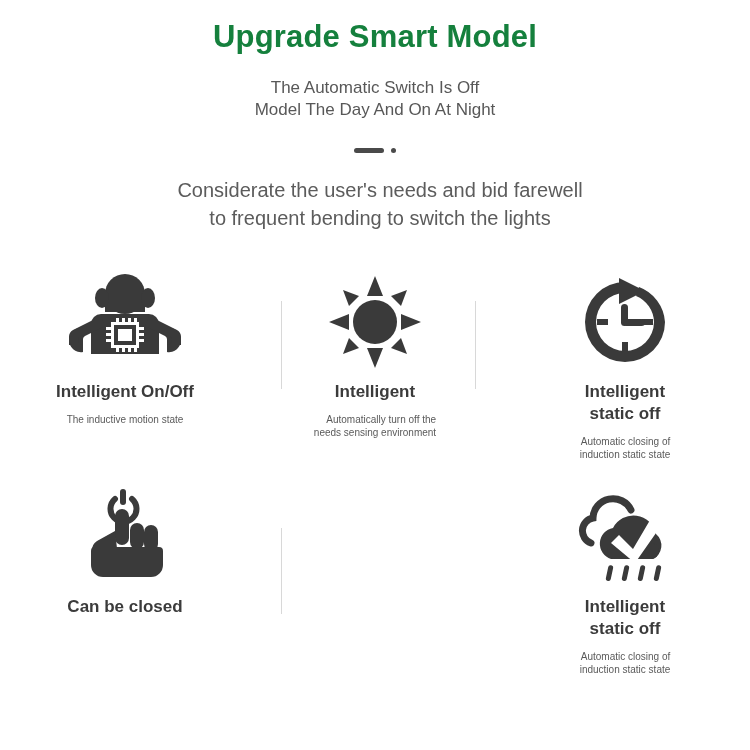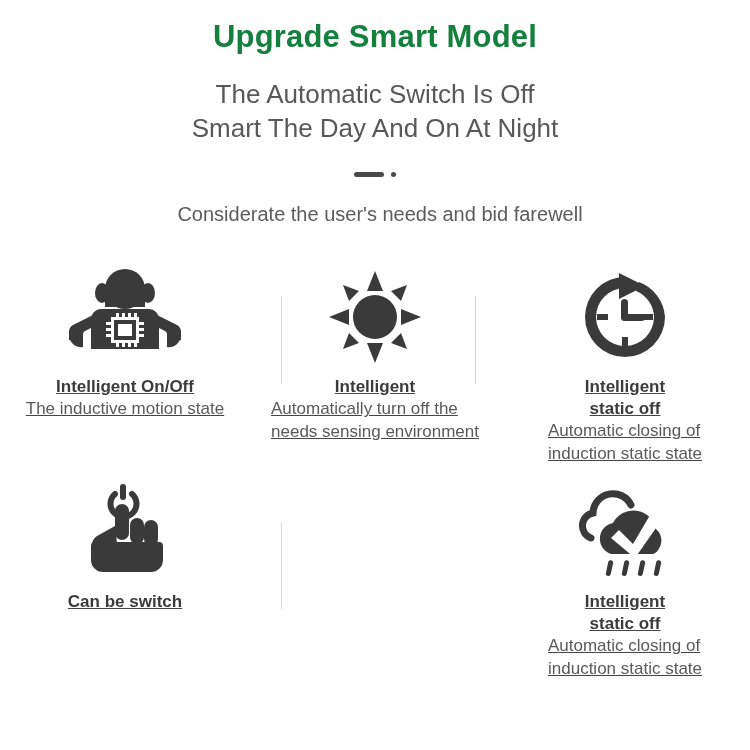--- a/index.html
+++ b/index.html
@@ -25,21 +25,21 @@
   .main-title {
     font-size: 31px;
     font-weight: bold;
     color: #15803d;
     letter-spacing: 0.2px;
     line-height: 1.25;
     margin: 0;
     padding-top: 10px;
   }
   .sub-title {
-    font-size: 26px;
+    font-size: 17px;
     font-weight: normal;
     color: #585858;
     line-height: 1.33;
     margin: 0;
     padding-top: 20px;
   }
   .sub-title .line { display: block; }
 
   
   .divider-dashdot {
@@ -80,21 +80,20 @@
   
   .features {
     position: relative;
     width: 750px;
     margin-top: 40px;
   }
   .feature-row {
     display: flex;
     width: 750px;
     position: relative;
-    text-decoration: underline;
   }
   .feature-row.row-1 { height: 215px; }
   .feature-row.row-2 { height: 215px; }
 
   .cell {
     width: 250px;
     display: flex;
     flex-direction: column;
     align-items: center;
     box-sizing: border-box;
@@ -113,25 +112,25 @@
     font-size: 17px;
     font-weight: bold;
     color: #3b3b3b;
     text-align: center;
     line-height: 1.3;
     margin-top: 10px;
   }
   .feature-title .line { display: block; }
 
   .feature-desc {
-    font-size: 17px;
+    font-size: 10px;
     color: #5a5a5a;
-    text-align: left;
+    text-align: right;
     line-height: 1.32;
-    margin-top: 0;
+    margin-top: 10px;
   }
   .feature-desc .line { display: block; white-space: nowrap; }
 
   
   .vdiv {
     position: absolute;
     width: 1px;
     background: #d8d8d8;
     top: 28px;
     height: 88px;
@@ -140,31 +139,32 @@
   .vdiv.v-right { left: 475px; }
   .vdiv.v-bottom-left { left: 281px; top: 40px; height: 86px; }
 </style>
 </head>
 <body>
 
 <div class="header">
   <h1 class="main-title">Upgrade Smart Model</h1>
   <h2 class="sub-title">
     <span class="line">The Automatic Switch Is Off</span>
-    <span class="line">Smart The Day And On At Night</span>
+    <span class="line">Model The Day And On At Night</span>
   </h2>
 </div>
 
 <div class="divider-dashdot">
   <span class="dash"></span>
   <span class="dot"></span>
 </div>
 
 <p class="tagline">
   <span class="line">Considerate the user's needs and bid farewell</span>
+  <span class="line">to frequent bending to switch the lights</span>
 </p>
 
 <div class="features">
 
   <div class="feature-row row-1">
 
     <div class="vdiv v-left"></div>
     <div class="vdiv v-right"></div>
 
     <div class="cell">
@@ -284,21 +284,21 @@
 
           <rect x="53" y="36" width="14" height="26" rx="7"></rect>
           <rect x="67" y="38" width="14" height="26" rx="7"></rect>
 
           <path d="M38 44 L20 54 a11 11 0 0 0 -5 10 v6 h26 z"></path>
 
           <path d="M16 60 h66 a4 4 0 0 1 4 4 v14 a12 12 0 0 1 -12 12 h-48 a12 12 0 0 1 -12 -12 v-14 a4 4 0 0 1 2 -4 z"></path>
         </svg>
       </div>
       <div class="feature-title">
-        <span class="line">Can be switch</span>
+        <span class="line">Can be closed</span>
       </div>
     </div>
 
     <div class="cell empty"></div>
 
     <div class="cell">
       <div class="icon-box">
         <svg width="116" height="100" viewBox="0 0 116 100" fill="#3a3a3a">
 
           <path d="M24 56 a13 13 0 0 1 2 -25 a20 20 0 0 1 38 -8" fill="none" stroke="#3a3a3a" stroke-width="7" stroke-linecap="round"></path>

